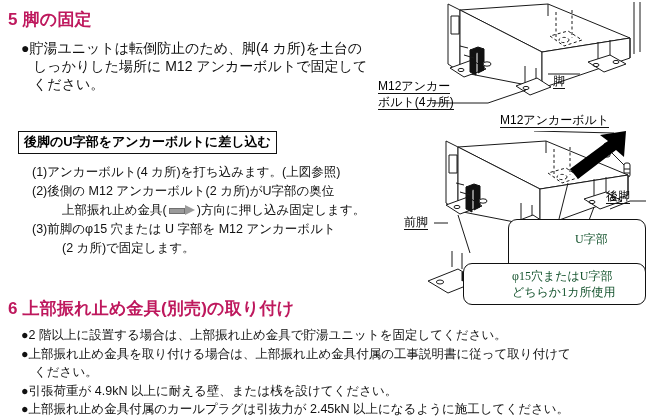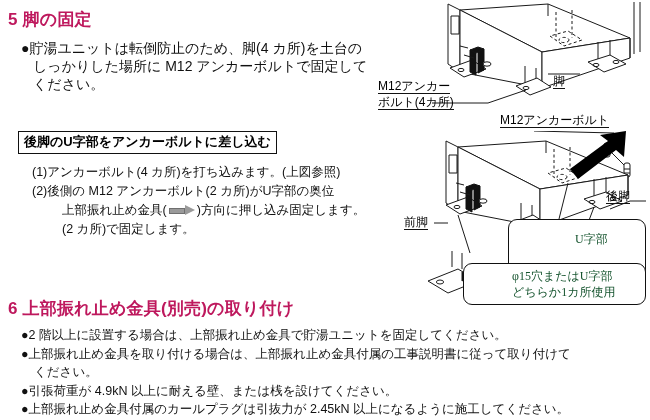--- a/index.html
+++ b/index.html
@@ -156,20 +156,21 @@
   </div>
 
   <div id="subhead-box">
     <div class="t">後脚のU字部をアンカーボルトに差し込む</div>
   </div>
 
   <div id="steps">
     <span class="step">(1)アンカーボルト(4 カ所)を打ち込みます。(上図参照)</span>
     <span class="step">(2)後側の M12 アンカーボルト(2 カ所)がU字部の奥位</span>
     <span class="cont"><span>上部振れ止め金具(</span><span class="arrow-glyph"><span class="shaft"></span><span class="head"></span></span><span>)方向に押し込み固定します。</span></span>
+    <span class="step">(3)前脚のφ15 穴または U 字部を M12 アンカーボルト</span>
     <span class="cont">(2 カ所)で固定します。</span>
   </div>
 
   <div class="section-head" id="sec6-head">6 上部振れ止め金具(別売)の取り付け</div>
 
   <div id="sec6-list">
     <span class="b">●2 階以上に設置する場合は、上部振れ止め金具で貯湯ユニットを固定してください。</span>
     <span class="b"><span>●上部振れ止め金具を取り付ける場合は、上部振れ止め金具付属の工事説明書に従って取り付けて</span><span class="cont2">ください。</span></span>
     <span class="b">●引張荷重が 4.9kN 以上に耐える壁、または桟を設けてください。</span>
     <span class="b">●上部振れ止め金具付属のカールプラグは引抜力が 2.45kN 以上になるように施工してください。</span>

